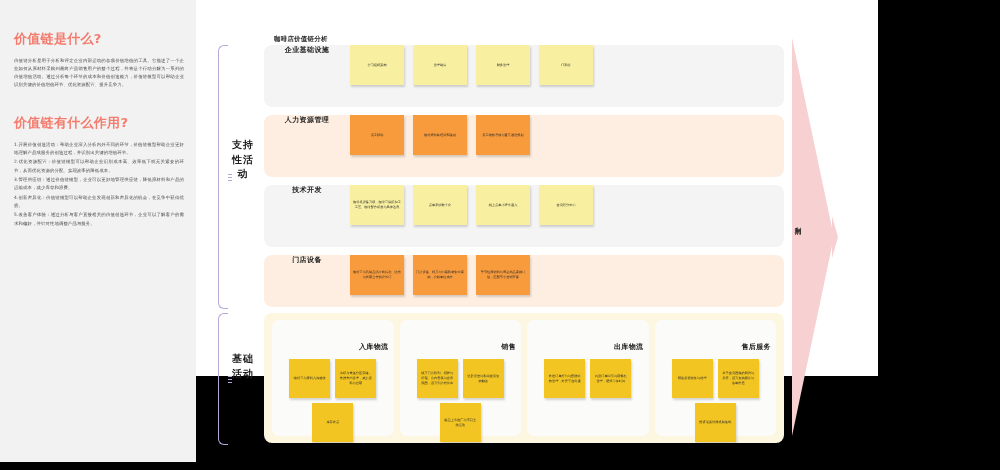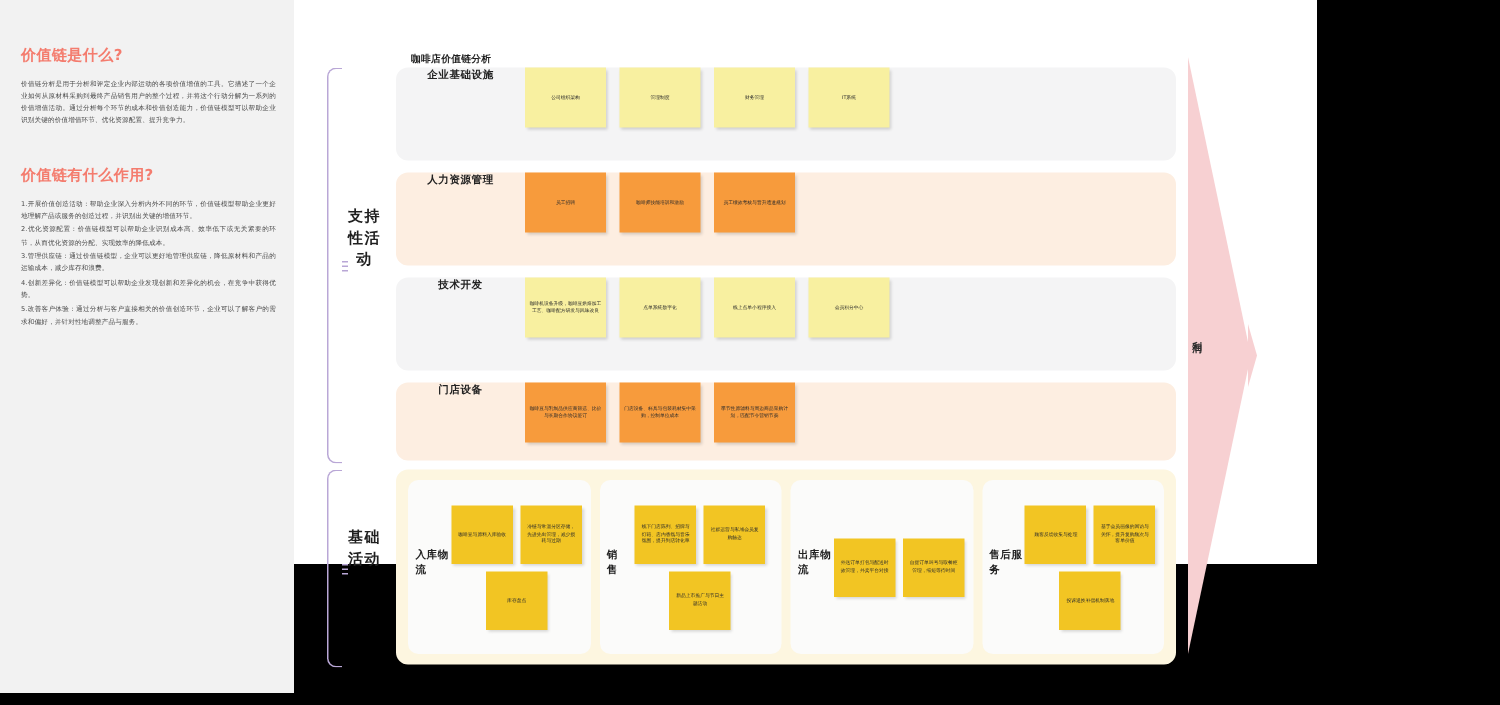--- a/index.html
+++ b/index.html
@@ -22,21 +22,21 @@
   #sidebar-title{
     display:inline-block;
     font-size:15px;font-weight:700;color:#1a1a1a;
     background:#eedcdf;
     padding:2px 26px 3px 6px;
     margin:0 0 14px 0;
     letter-spacing:1px;
     line-height:1.35;
   }
   .s-head{
-    font-size:10px;font-weight:700;color:#f47c6e;
+    font-size:13px;font-weight:700;color:#f47c6e;
     margin:0 0 9px 2px;letter-spacing:.3px;
   }
   .s-head.second{margin-top:24px;}
   .s-body{
     font-size:4.4px;line-height:1.85;color:#4a4a4a;
     margin:0 0 2px 2px;text-align:justify;
     letter-spacing:.1px;
   }
   .s-body.list{line-height:1.9;}
   .s-body p{margin:0 0 1px 0;}
@@ -122,21 +122,21 @@
     background:#fdf6e0;border-radius:8px;
     display:flex;align-items:stretch;
     padding:7px 8px;box-sizing:border-box;gap:6px;
   }
   .pcol{
     flex:1 1 0;
     background:#fbfbfa;
     border-radius:7px;
     padding:22px 5px;
     box-sizing:border-box;
-    display:flex;flex-direction:row;align-items:center;
+    display:flex;flex-direction:column;align-items:flex-end;
   }
   .pcol-title{
     font-size:7px;font-weight:700;color:#222;
     margin-bottom:7px;letter-spacing:.4px;
   }
   .pcol-notes{
     display:flex;flex-wrap:wrap;gap:5px;
     justify-content:center;align-content:flex-start;
     width:100%;
   }

